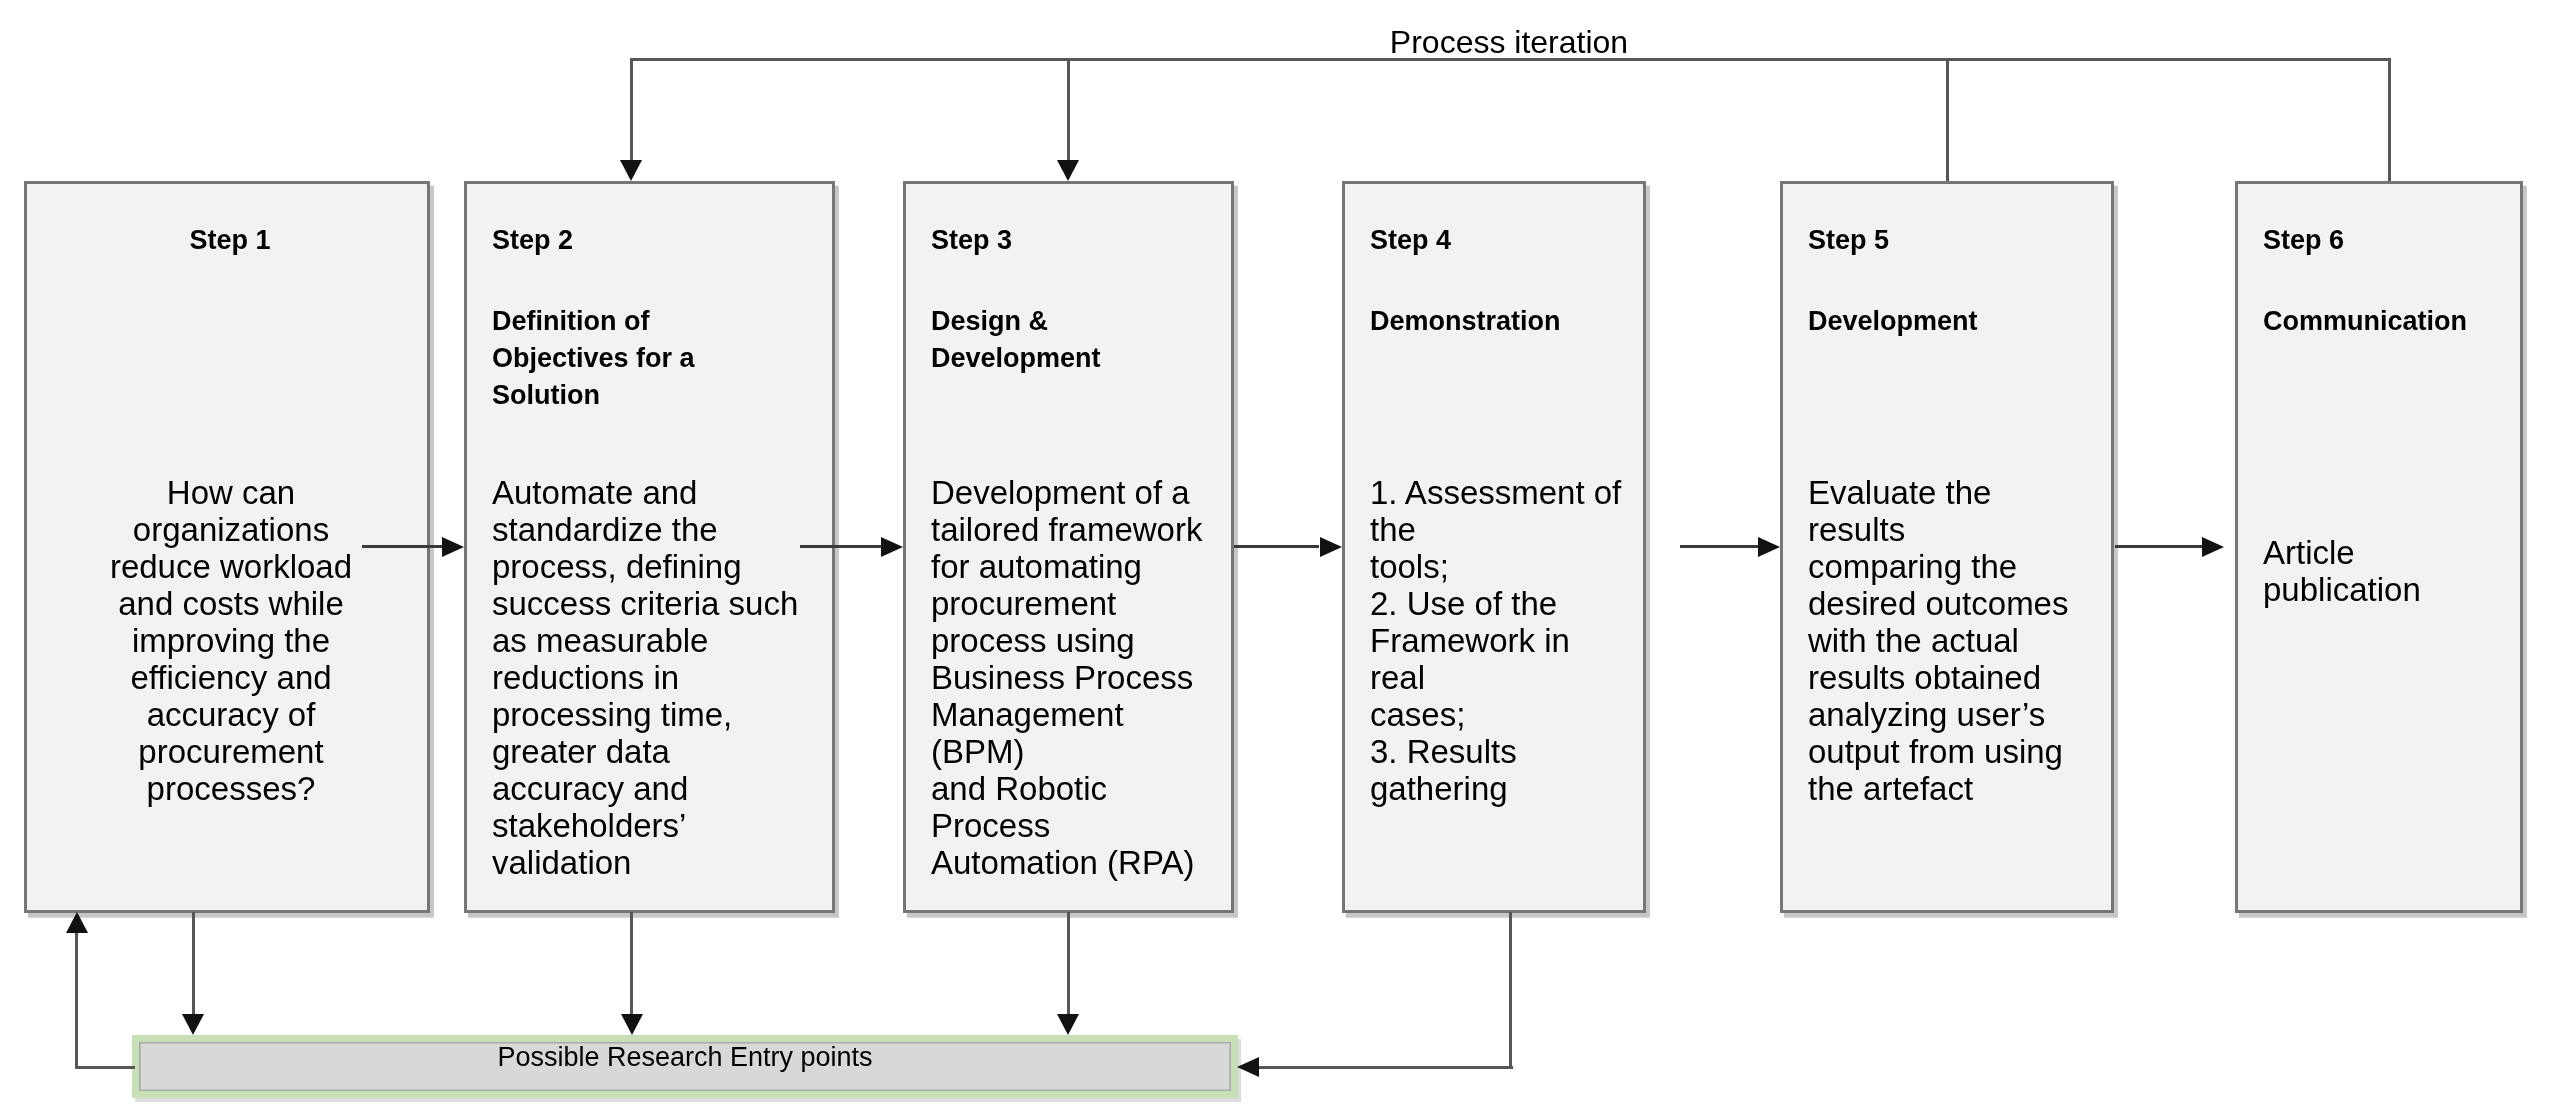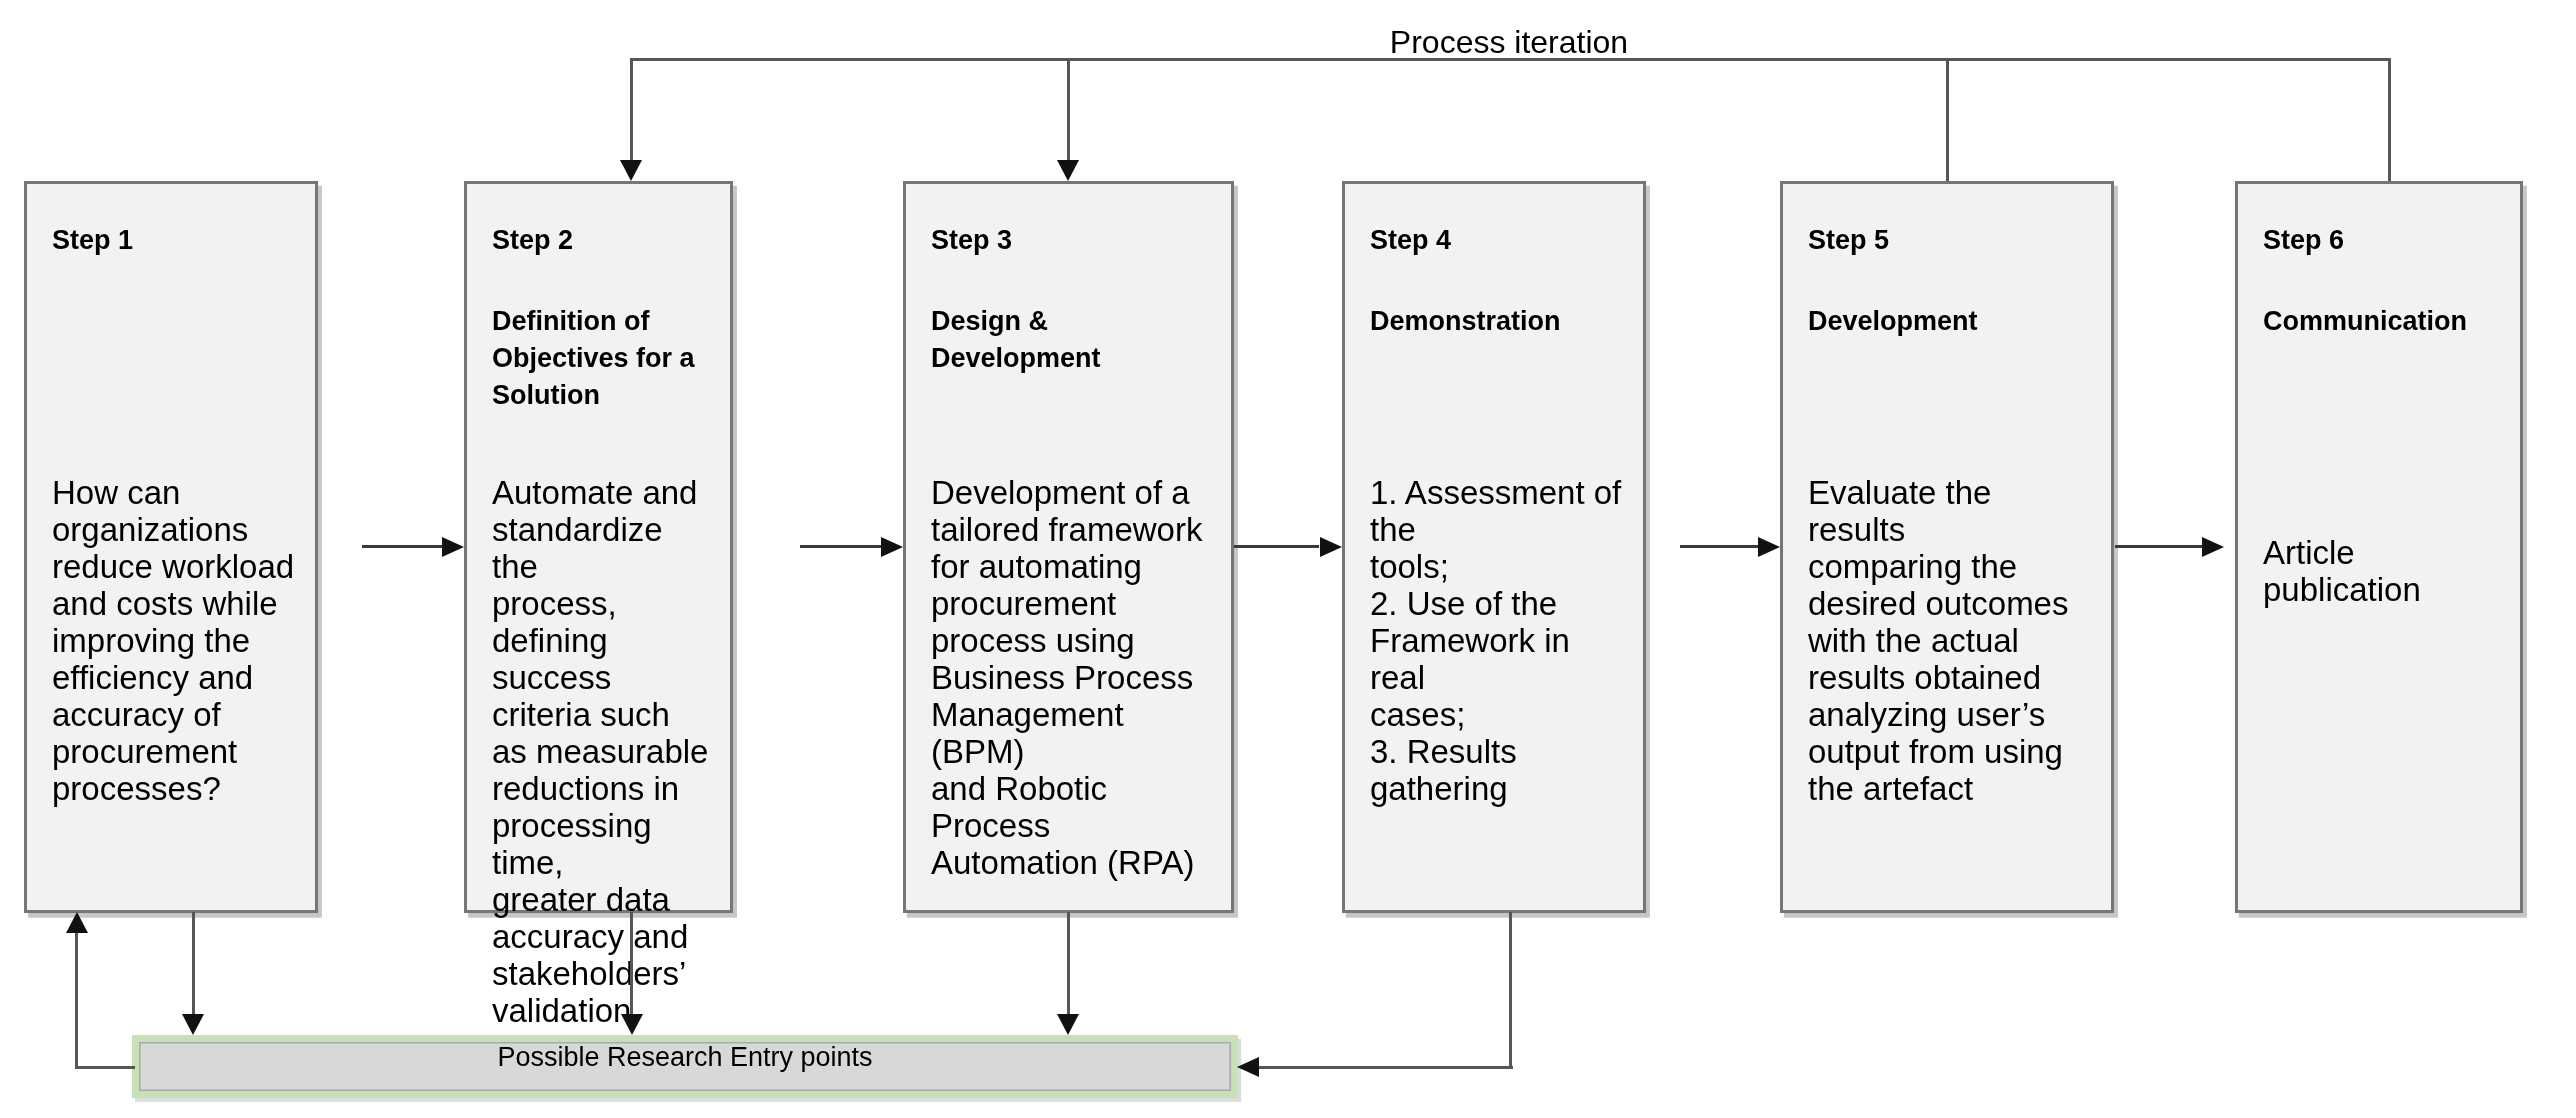--- a/index.html
+++ b/index.html
@@ -45,33 +45,33 @@
 
   <div class="iter-label">Process iteration</div>
   <div class="hline" style="left:630px;top:58px;width:1761px;"></div>
   <div class="vline" style="left:630px;top:58px;height:104px;"></div>
   <div class="head head-down" style="left:620px;top:160px;"></div>
   <div class="vline" style="left:1067px;top:58px;height:104px;"></div>
   <div class="head head-down" style="left:1057px;top:160px;"></div>
   <div class="vline" style="left:1946px;top:58px;height:123px;"></div>
   <div class="vline" style="left:2388px;top:58px;height:123px;"></div>
 
-  <div class="step-box" style="left:24px;width:294px;">
+  <div class="step-box" style="left:24px;width:406px;text-align:center;">
     <div class="step-label">Step 1</div>
     <div class="step-body">How can
 organizations
 reduce workload
 and costs while
 improving the
 efficiency and
 accuracy of
 procurement
 processes?</div>
   </div>
-  <div class="step-box" style="left:464px;width:269px;">
+  <div class="step-box" style="left:464px;width:371px;">
     <div class="step-label">Step 2</div>
     <div class="step-title">Definition of
 Objectives for a
 Solution</div>
     <div class="step-body">Automate and
 standardize the
 process, defining
 success criteria such
 as measurable
 reductions in

